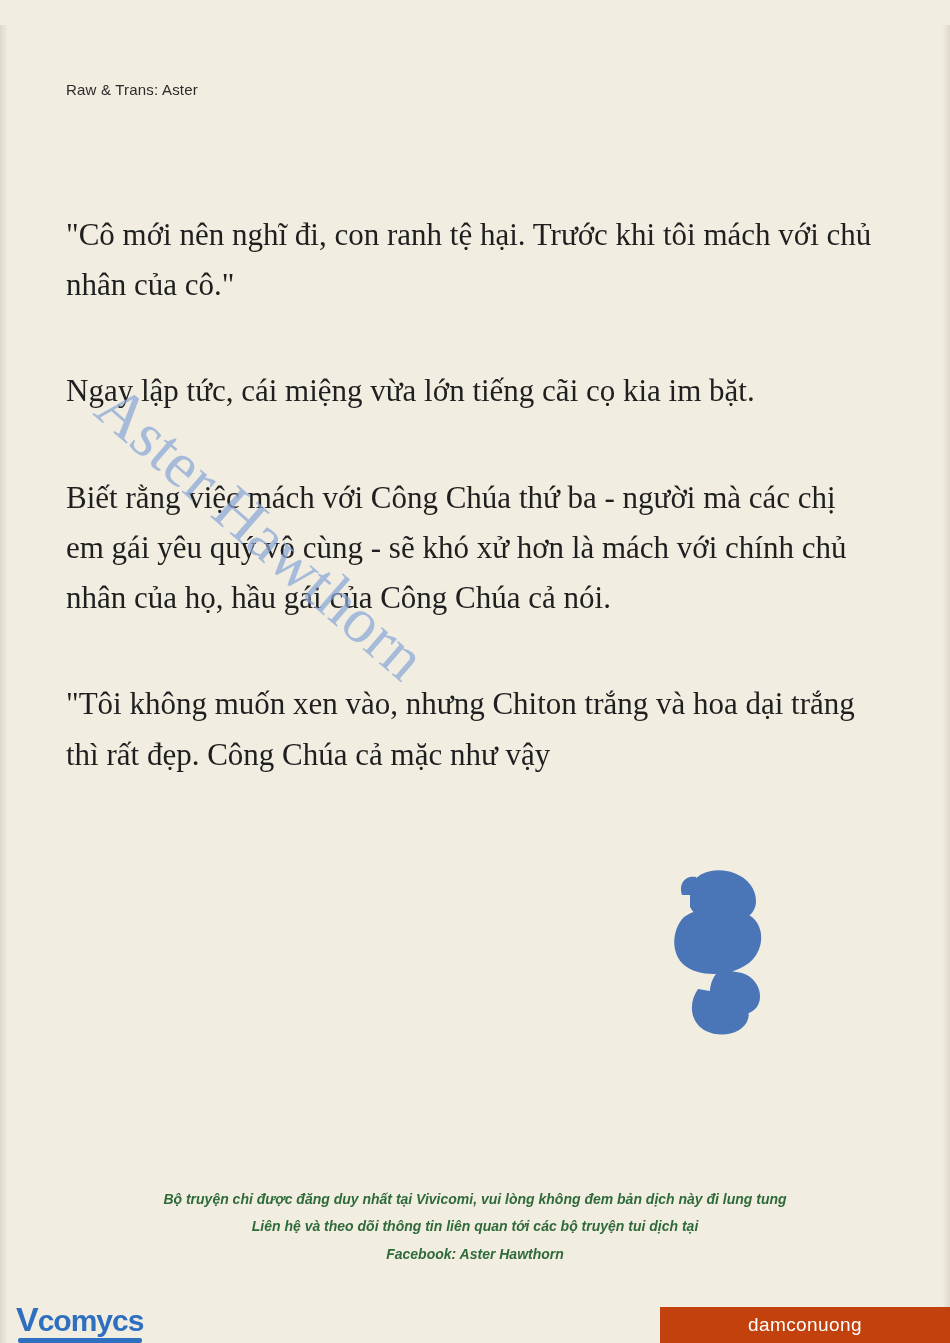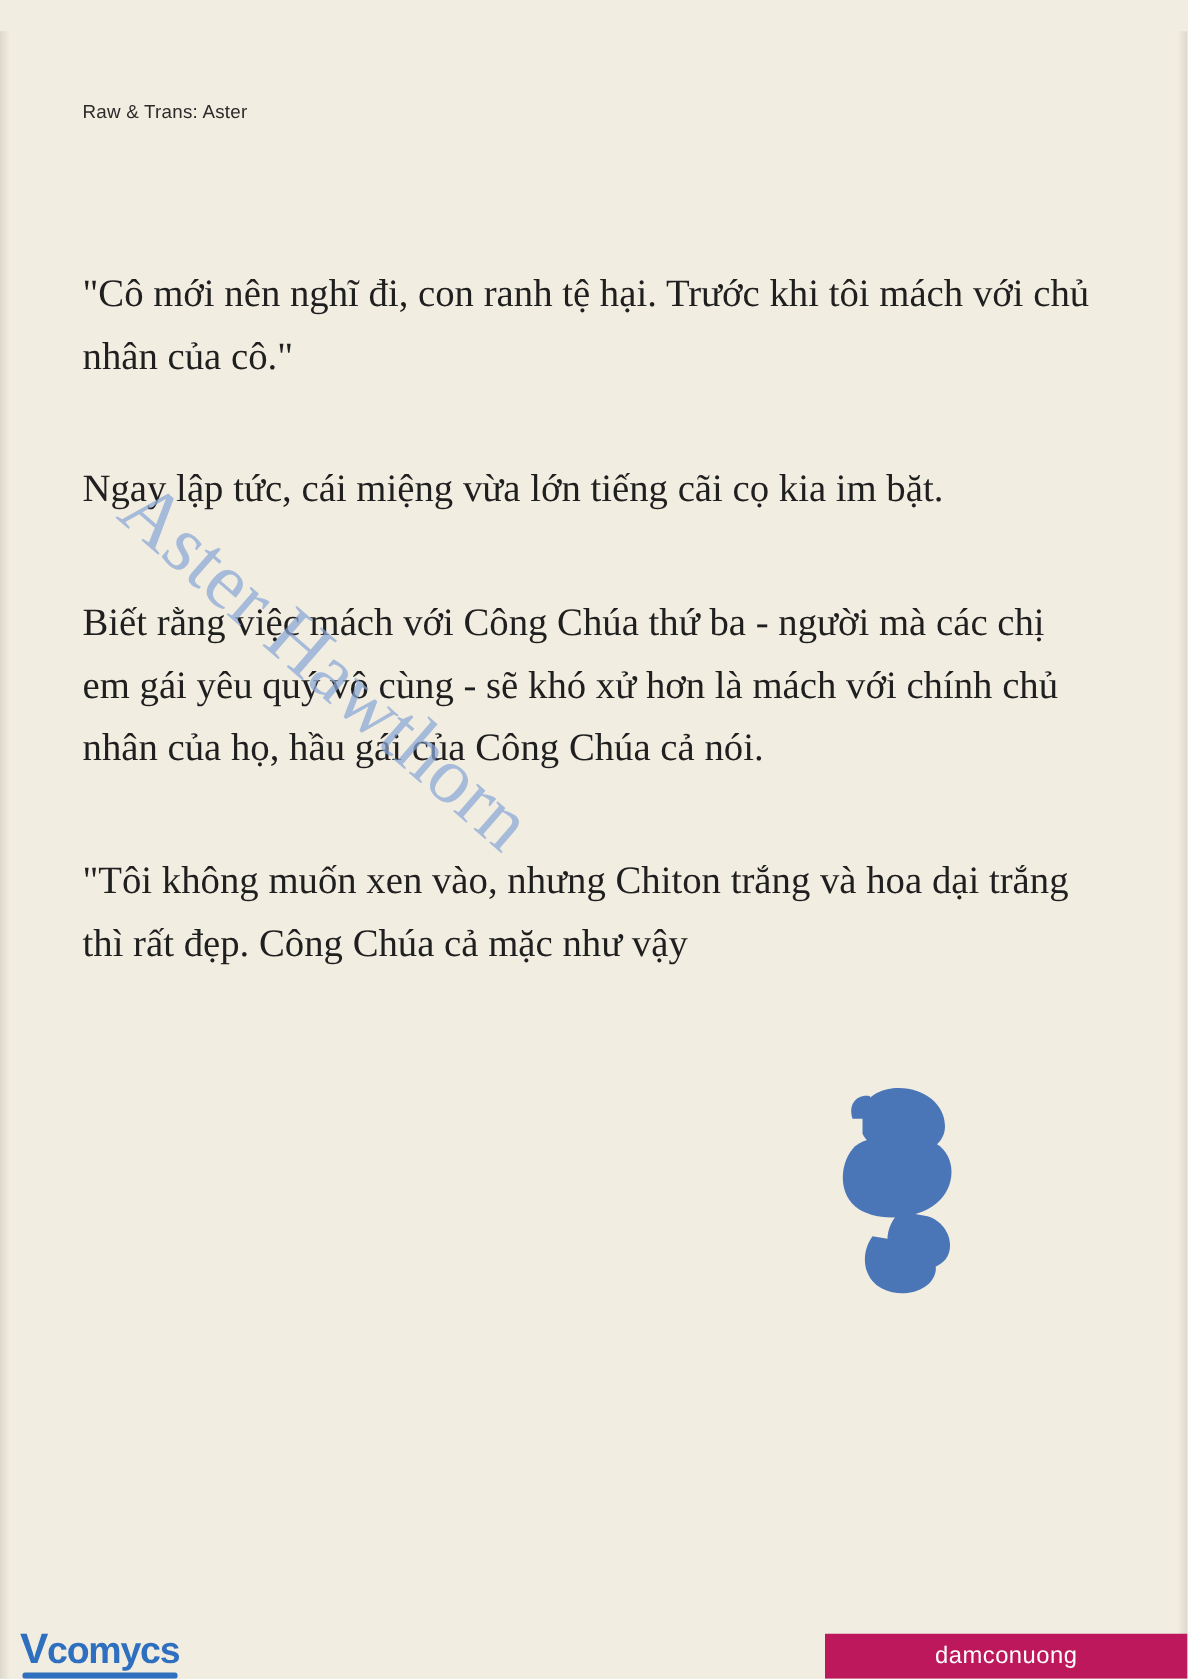--- a/index.html
+++ b/index.html
@@ -129,21 +129,21 @@
     background: #2f6fbf;
     border-radius: 2px;
   }
 
   .badge-right {
     position: absolute;
     right: 0;
     bottom: 0;
     width: 290px;
     height: 36px;
-    background: #be185d;
+    background: #c2410c;
     display: flex;
     align-items: center;
     justify-content: center;
   }
   .badge-right span {
     color: #ffffff;
     font-family: "Liberation Sans", sans-serif;
     font-size: 19px;
     letter-spacing: 0.4px;
   }
@@ -172,20 +172,25 @@
       <path d="M30 22 C36 6, 58 2, 74 8 C88 13, 96 24, 96 36 C96 48, 86 56, 72 58 C54 60, 36 54, 30 42 Z"></path>
       <path d="M22 30 C18 18, 26 10, 36 12 L40 30 Z"></path>
 
       <path d="M24 52 C12 64, 10 88, 24 100 C38 112, 68 112, 86 100 C104 88, 106 64, 92 52 C76 40, 40 40, 24 52 Z"></path>
 
       <path d="M60 104 C48 116, 46 134, 58 144 C70 154, 92 152, 98 140 C104 128, 96 112, 82 108 Z"></path>
       <path d="M38 124 C28 138, 30 158, 46 166 C62 174, 84 168, 88 154 C92 142, 78 128, 62 128 Z"></path>
     </g>
   </svg>
 
+  <div class="footer-note">
+    <div>Bộ truyện chỉ được đăng duy nhất tại Vivicomi, vui lòng không đem bản dịch này đi lung tung</div>
+    <div>Liên hệ và theo dõi thông tin liên quan tới các bộ truyện tui dịch tại</div>
+    <div>Facebook: Aster Hawthorn</div>
+  </div>
 
   <div class="bottom-bar">
     <div class="logo">
       <span class="v">V</span><span>comycs</span>
     </div>
     <div class="logo-underline"></div>
     <div class="badge-right">
       <span>damconuong</span>
     </div>
   </div>

